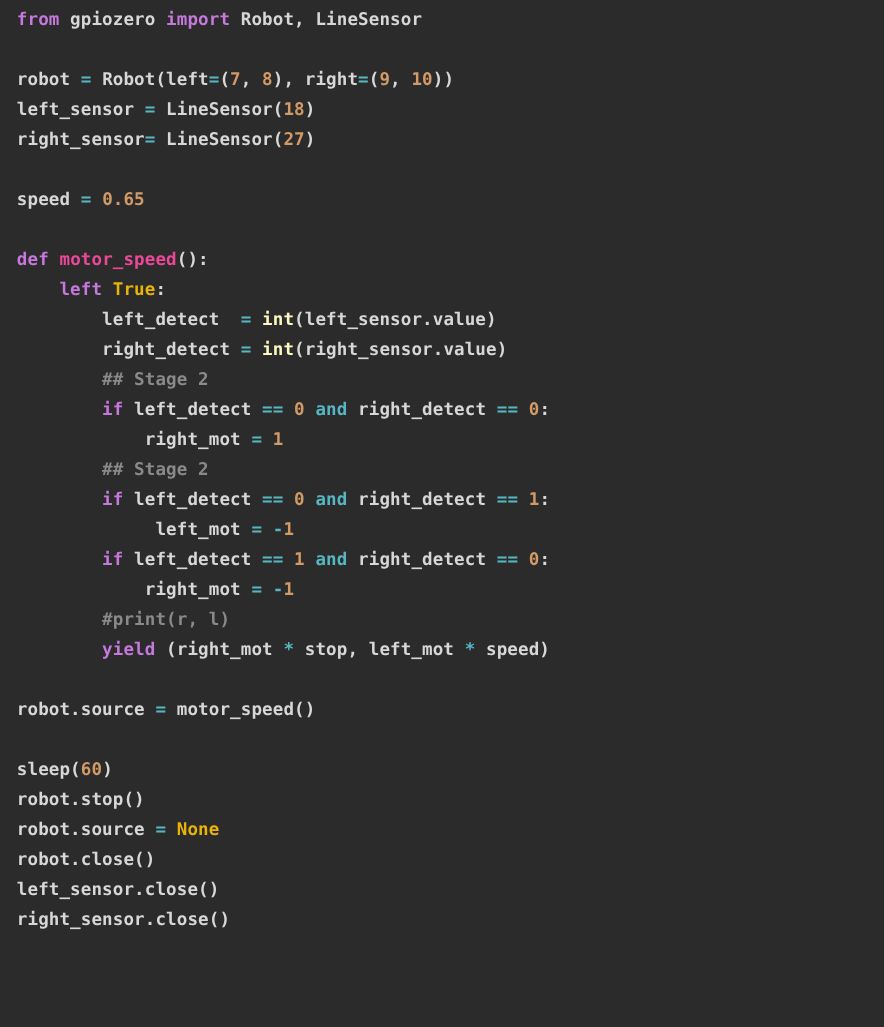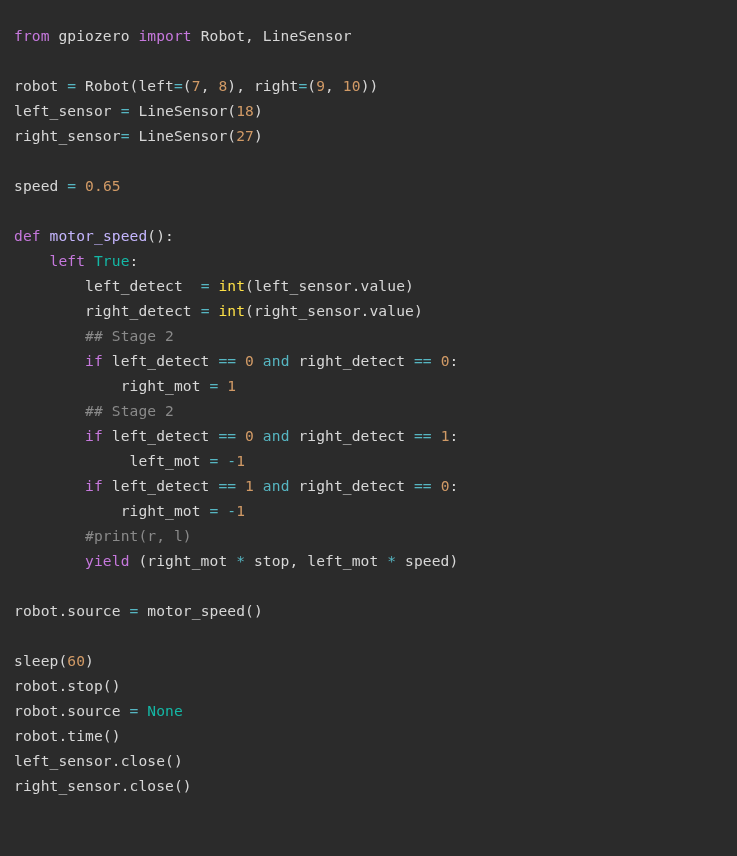--- a/index.html
+++ b/index.html
@@ -13,21 +13,22 @@
     height: 856px;
     overflow: hidden;
     font-family: "DejaVu Sans Mono", "Liberation Mono", monospace;
   }
 
   #code-viewer {
     width: 737px;
     height: 856px;
     background: #2b2b2b;
     box-sizing: border-box;
-    padding: 23px 0 0 14px;
+    padding: 4px 0 0 14px;
+    font-weight: bold;
   }
 
   .code-block {
     margin: 0;
     padding: 0;
     font-family: "DejaVu Sans Mono", "Liberation Mono", monospace;
     font-size: 14.6px;
     line-height: 25px;
     white-space: pre;
     color: #d4d4d4;
@@ -38,23 +39,23 @@
   .code-line {
     display: block;
     height: 25px;
     white-space: pre;
   }
 
   
   .tok-kw      { color: #c678dd; }  
   .tok-op      { color: #56b6c2; }  
   .tok-num     { color: #d19a66; }  
-  .tok-const   { color: #14b8a6; }  
-  .tok-fn      { color: #c4b5fd; }  
-  .tok-builtin { color: #fde047; }  
+  .tok-const   { color: #eab308; }  
+  .tok-fn      { color: #ec4899; }  
+  .tok-builtin { color: #fef9c3; }  
   .tok-cmt     { color: #8a8a8a; }  
   .tok-txt     { color: #d7d7d7; }  
 </style>
 </head>
 <body>
 
 <div id="code-viewer">
   <pre class="code-block" id="code-root"><span class="code-line"><span class="tok-kw">from</span><span class="tok-txt"> gpiozero </span><span class="tok-kw">import</span><span class="tok-txt"> Robot, LineSensor</span>
 </span><span class="code-line">
 </span><span class="code-line"><span class="tok-txt">robot </span><span class="tok-op">=</span><span class="tok-txt"> Robot(left</span><span class="tok-op">=</span><span class="tok-txt">(</span><span class="tok-num">7</span><span class="tok-txt">, </span><span class="tok-num">8</span><span class="tok-txt">), right</span><span class="tok-op">=</span><span class="tok-txt">(</span><span class="tok-num">9</span><span class="tok-txt">, </span><span class="tok-num">10</span><span class="tok-txt">))</span>
@@ -76,17 +77,17 @@
 </span><span class="code-line"><span class="tok-txt">        </span><span class="tok-kw">if</span><span class="tok-txt"> left_detect </span><span class="tok-op">==</span><span class="tok-txt"> </span><span class="tok-num">1</span><span class="tok-txt"> </span><span class="tok-op">and</span><span class="tok-txt"> right_detect </span><span class="tok-op">==</span><span class="tok-txt"> </span><span class="tok-num">0</span><span class="tok-txt">:</span>
 </span><span class="code-line"><span class="tok-txt">            right_mot </span><span class="tok-op">=</span><span class="tok-txt"> </span><span class="tok-op">-</span><span class="tok-num">1</span>
 </span><span class="code-line"><span class="tok-txt">        </span><span class="tok-cmt">#print(r, l)</span>
 </span><span class="code-line"><span class="tok-txt">        </span><span class="tok-kw">yield</span><span class="tok-txt"> (right_mot </span><span class="tok-op">*</span><span class="tok-txt"> stop, left_mot </span><span class="tok-op">*</span><span class="tok-txt"> speed)</span>
 </span><span class="code-line">
 </span><span class="code-line"><span class="tok-txt">robot.source </span><span class="tok-op">=</span><span class="tok-txt"> motor_speed()</span>
 </span><span class="code-line">
 </span><span class="code-line"><span class="tok-txt">sleep(</span><span class="tok-num">60</span><span class="tok-txt">)</span>
 </span><span class="code-line"><span class="tok-txt">robot.stop()</span>
 </span><span class="code-line"><span class="tok-txt">robot.source </span><span class="tok-op">=</span><span class="tok-txt"> </span><span class="tok-const">None</span>
-</span><span class="code-line"><span class="tok-txt">robot.time()</span>
+</span><span class="code-line"><span class="tok-txt">robot.close()</span>
 </span><span class="code-line"><span class="tok-txt">left_sensor.close()</span>
 </span><span class="code-line"><span class="tok-txt">right_sensor.close()</span>
 </span></pre>
 </div>
 
 </body></html>

